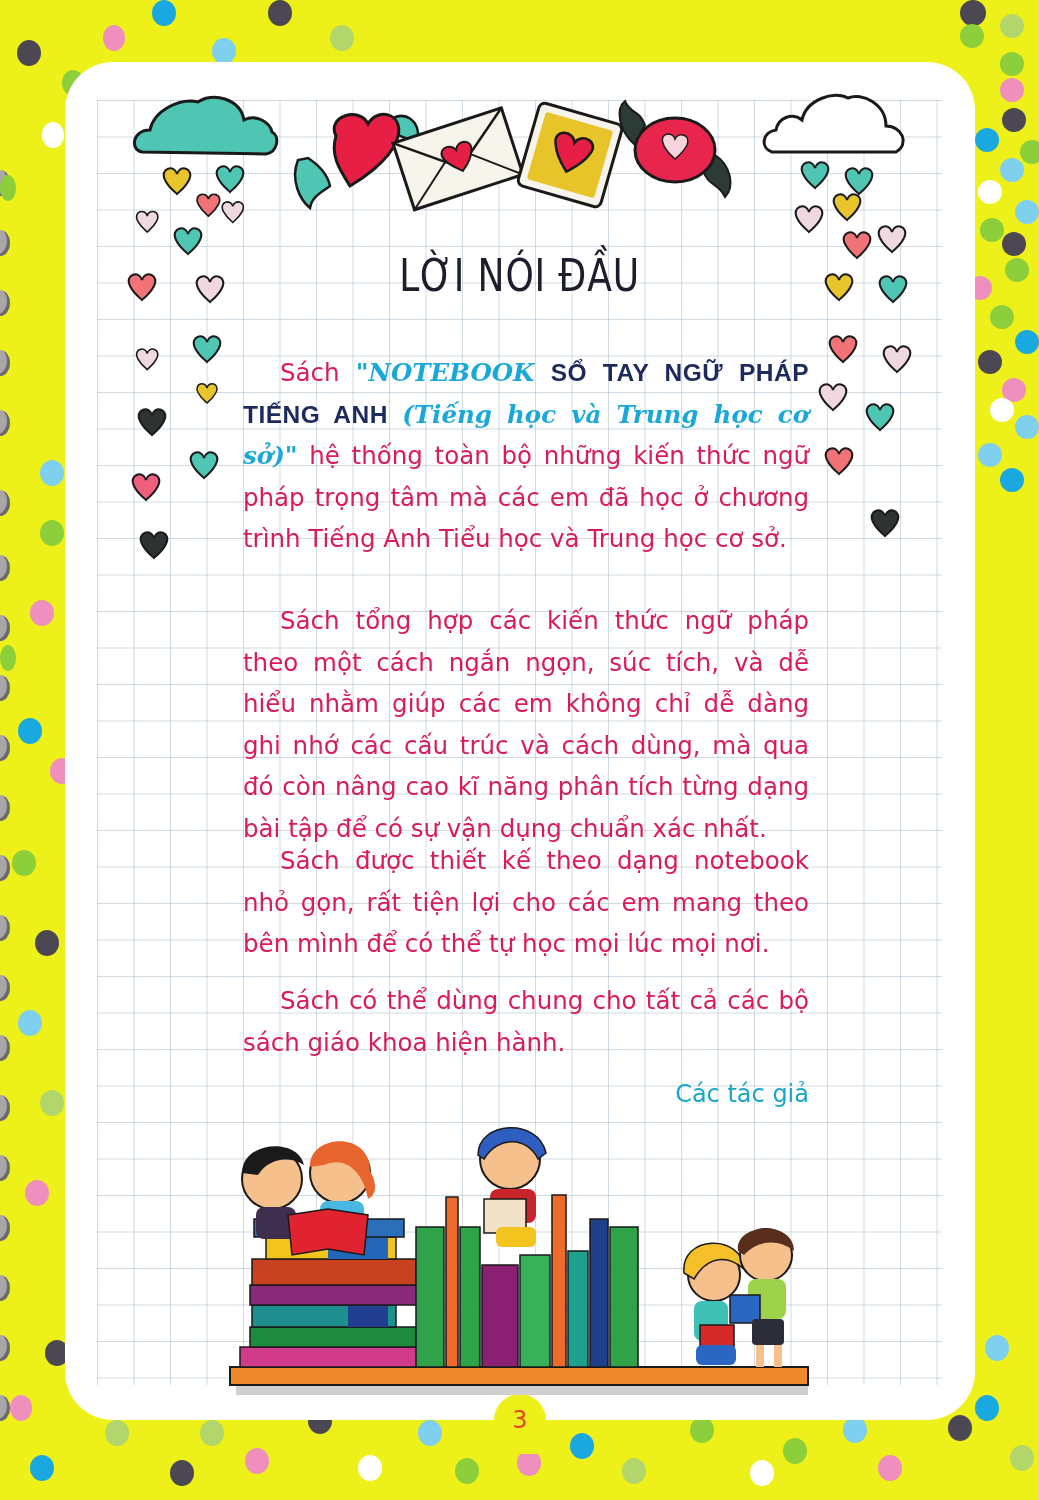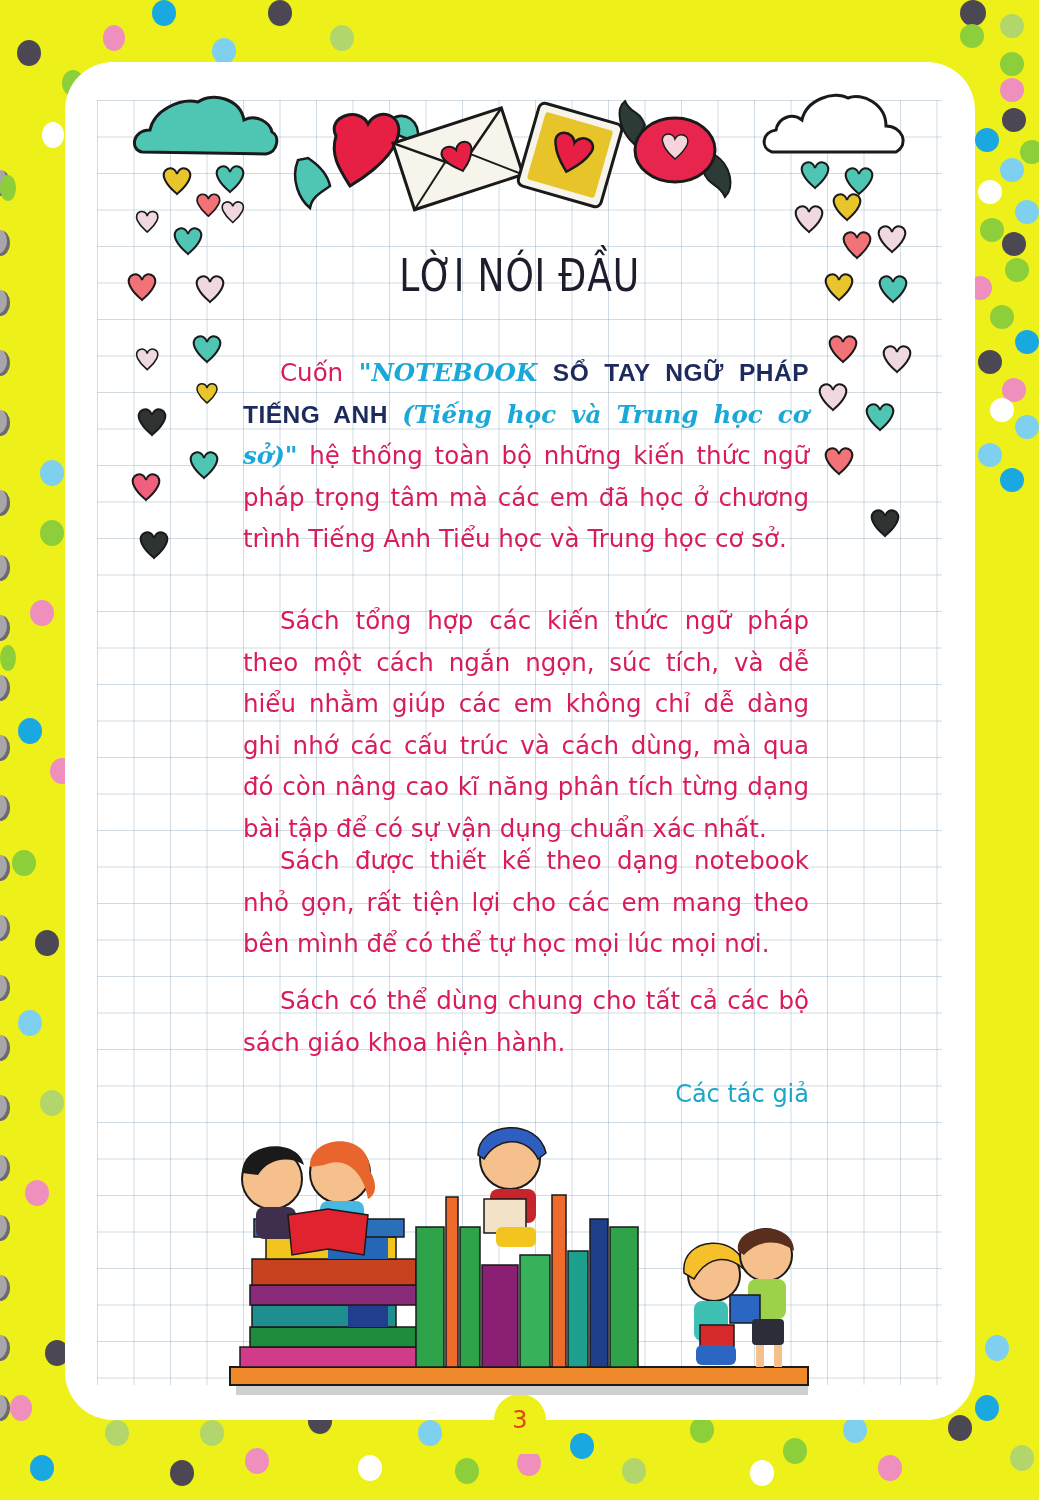--- a/index.html
+++ b/index.html
@@ -195,21 +195,21 @@
     <use href="#h2" x="100" y="192" fill="#efd8df" stroke="#1a1a1a" stroke-width="2"></use>
     <use href="#h2" x="36" y="230" fill="#efd8df" stroke="#1a1a1a" stroke-width="2"></use>
     <use href="#h2" x="83" y="250" fill="#4fc6b4" stroke="#1a1a1a" stroke-width="2"></use>
     <use href="#h2" x="42" y="294" fill="#f17277" stroke="#1a1a1a" stroke-width="2"></use>
     <use href="#h2" x="88" y="356" fill="#2f3432" stroke="#1a1a1a" stroke-width="2"></use>
   </svg>
 
   <div class="title">LỜI NÓI ĐẦU</div>
 
   <div class="text" style="top:352px">
-    <p><span>Cuốn</span> <span class="blue-italic">"</span><span class="blue-italic">NOTEBOOK</span> <span class="navy-bold">SỔ TAY NGỮ PHÁP TIẾNG ANH</span> <span class="blue-italic">(Tiếng học và Trung học cơ sở)</span><span class="blue-italic">"</span><span> hệ thống toàn bộ những kiến thức ngữ pháp trọng tâm mà các em đã học ở chương trình Tiếng Anh Tiểu học và Trung học cơ sở.</span></p>
+    <p><span>Sách</span> <span class="blue-italic">"</span><span class="blue-italic">NOTEBOOK</span> <span class="navy-bold">SỔ TAY NGỮ PHÁP TIẾNG ANH</span> <span class="blue-italic">(Tiếng học và Trung học cơ sở)</span><span class="blue-italic">"</span><span> hệ thống toàn bộ những kiến thức ngữ pháp trọng tâm mà các em đã học ở chương trình Tiếng Anh Tiểu học và Trung học cơ sở.</span></p>
   </div>
   <div class="text" style="top:600px">
     <p>Sách tổng hợp các kiến thức ngữ pháp theo một cách ngắn ngọn, súc tích, và dễ hiểu nhằm giúp các em không chỉ dễ dàng ghi nhớ các cấu trúc và cách dùng, mà qua đó còn nâng cao kĩ năng phân tích từng dạng bài tập để có sự vận dụng chuẩn xác nhất.</p>
   </div>
   <div class="text" style="top:840px">
     <p>Sách được thiết kế theo dạng notebook nhỏ gọn, rất tiện lợi cho các em mang theo bên mình để có thể tự học mọi lúc mọi nơi.</p>
   </div>
   <div class="text" style="top:980px">
     <p>Sách có thể dùng chung cho tất cả các bộ sách giáo khoa hiện hành.</p>
   </div>

